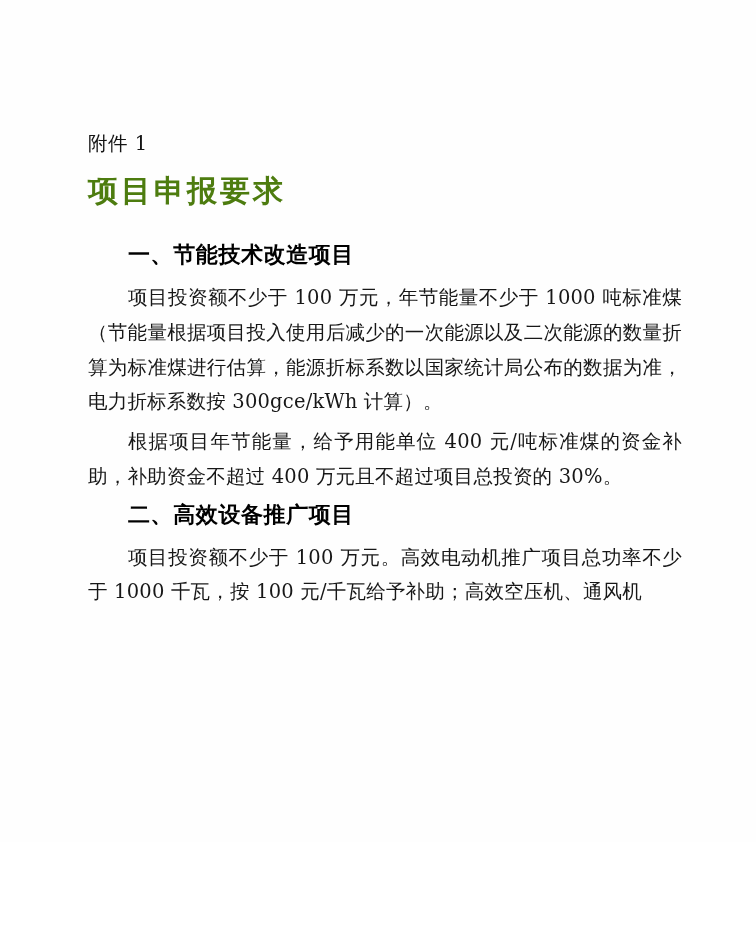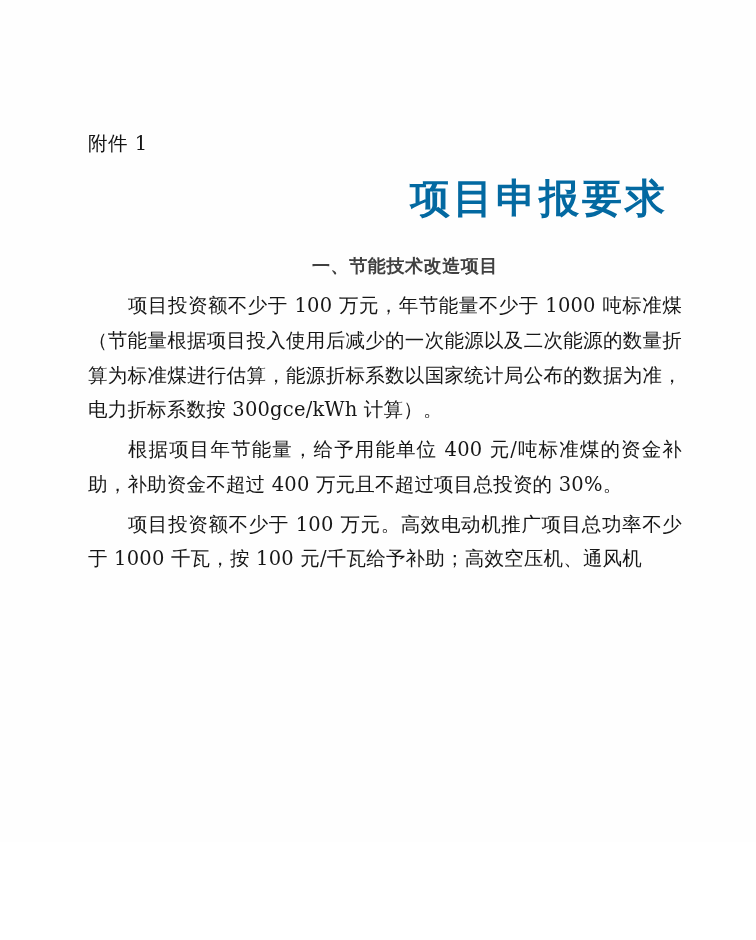--- a/index.html
+++ b/index.html
@@ -24,38 +24,37 @@
   }
   .attachment-label {
     font-family: "DejaVu Serif", "Liberation Serif", serif;
     font-size: 19.5px;
     line-height: 1.4;
     letter-spacing: 0.5px;
     color: #141414;
     margin: 0 0 14px 0;
   }
   .doc-title {
-    text-align: right;
+    text-align: left;
     font-family: "DejaVu Serif", "Liberation Serif", serif;
     font-weight: bold;
-    font-size: 40px;
+    font-size: 30px;
     letter-spacing: 3px;
-    color: #0369a1;
+    color: #4d7c0f;
     margin: 0 0 28px 0;
     padding-right: 14px;
   }
   .section-heading {
     font-family: "DejaVu Sans", "Liberation Sans", sans-serif;
     font-weight: bold;
-    font-size: 18px;
+    font-size: 22px;
     letter-spacing: 0.6px;
-    color: #404040;
+    color: #000000;
     margin: 0 0 11px 0;
     text-indent: 40px;
-    text-align: center;
   }
   .para {
     font-family: "DejaVu Serif", "Liberation Serif", serif;
     font-size: 19.5px;
     line-height: 1.78;
     letter-spacing: 0.2px;
     color: #171717;
     margin: 0 0 5px 0;
     text-indent: 40px;
     text-align: justify;
@@ -74,17 +73,18 @@
 
   <h1 class="doc-title">项目申报要求</h1>
 
   <h2 class="section-heading">一、节能技术改造项目</h2>
 
 
   <p class="para">项目投资额不少于 100 万元，年节能量不少于 1000 吨标准煤（节能量根据项目投入使用后减少的一次能源以及二次能源的数量折算为标准煤进行估算，能源折标系数以国家统计局公布的数据为准，电力折标系数按 300gce/kWh 计算）。</p>
 
   <p class="para">根据项目年节能量，给予用能单位 400 元/吨标准煤的资金补助，补助资金不超过 400 万元且不超过项目总投资的 30%。</p>
 
+  <h2 class="section-heading">二、高效设备推广项目</h2>
 
 
   <p class="para">项目投资额不少于 100 万元。高效电动机推广项目总功率不少于 1000 千瓦，按 100 元/千瓦给予补助；高效空压机、通风机</p>
 
 </div>
 
 </body></html>

